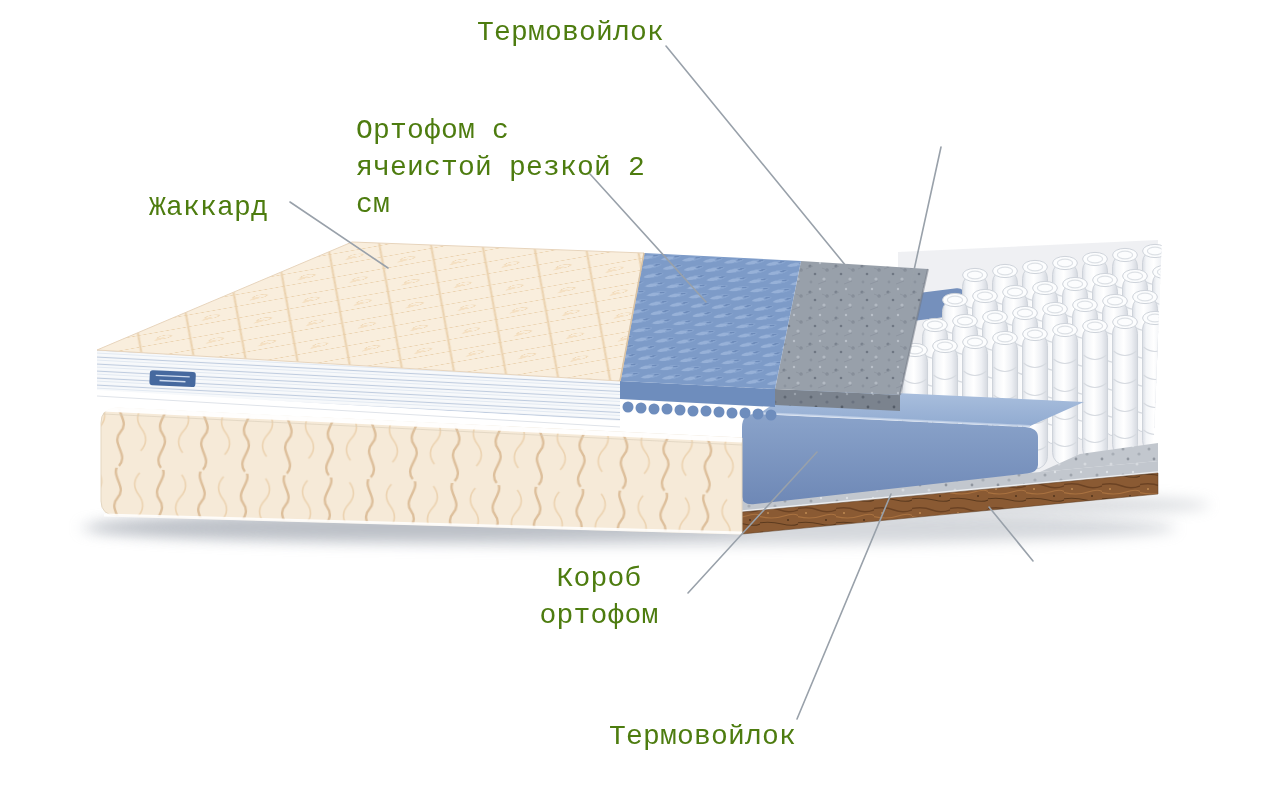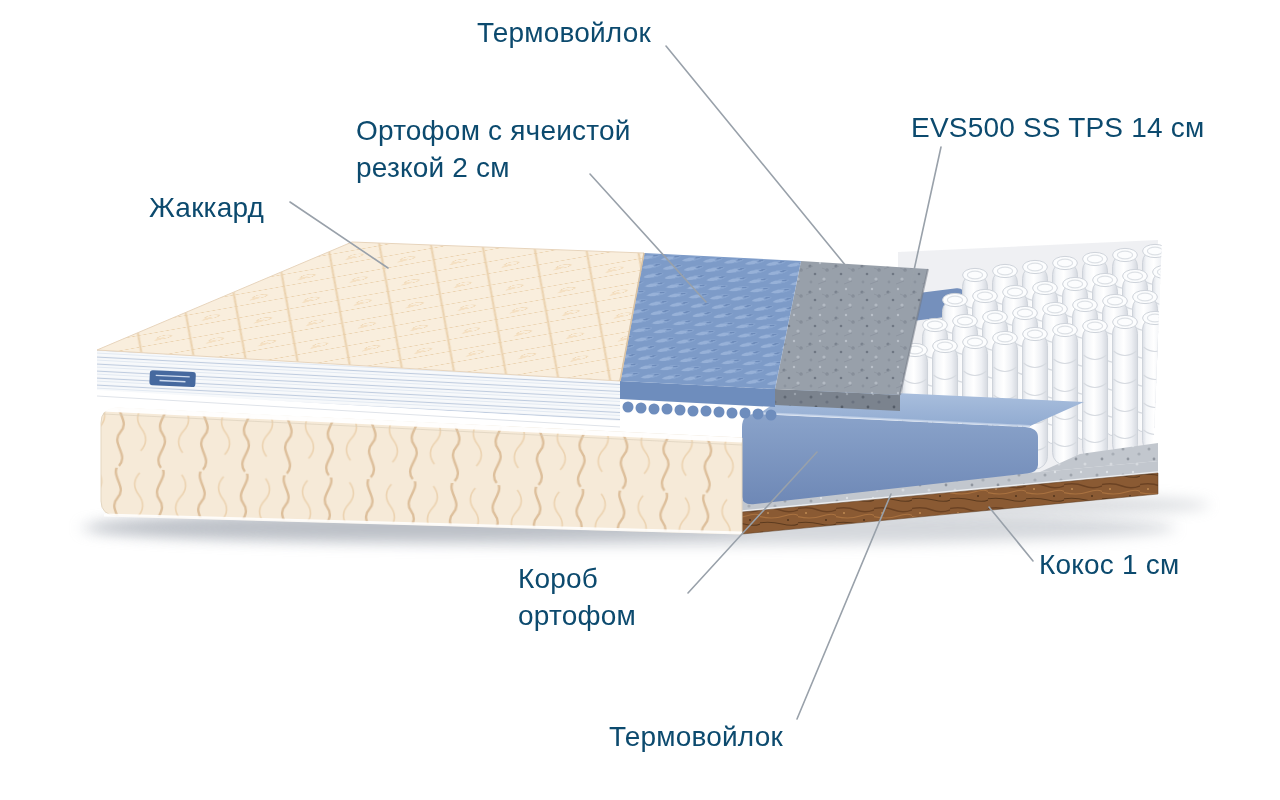--- a/index.html
+++ b/index.html
@@ -1,21 +1,21 @@
 <!DOCTYPE html>
 <html><head>
 <meta charset="utf-8">
 <style>
   html,body{margin:0;padding:0;background:#ffffff;}
   .stage{position:relative;width:1280px;height:800px;background:#ffffff;overflow:hidden;
          font-family:"Liberation Sans",sans-serif;}
   .stage svg{position:absolute;left:0;top:0;}
-  .lbl{position:absolute;color:#0c4a6e;font-size:28px;line-height:1.32;letter-spacing:.2px;
-       font-family:Liberation Sans, sans-serif;white-space:normal;}
-  .lbl.center{text-align:left;}
+  .lbl{position:absolute;color:#4d7c0f;font-size:28px;line-height:1.32;letter-spacing:.2px;
+       font-family:Liberation Mono, monospace;white-space:normal;}
+  .lbl.center{text-align:center;}
 </style>
 </head>
 <body>
 
 <div class="stage">
 
 <svg width="1280" height="800" viewBox="0 0 1280 800">
   <defs>
     <filter id="soft" x="-30%" y="-300%" width="160%" height="700%">
       <feGaussianBlur stdDeviation="7"></feGaussianBlur>
@@ -230,21 +230,19 @@
     <path d="M797,719 L891,494"></path>
   </g>
 </svg>
 
 <div class="lbl" style="left:477px;top:15px">Термовойлок</div>
 
 <div class="lbl" style="left:356px;top:113px;width:300px">Ортофом с ячеистой резкой 2 см</div>
 
 <div class="lbl" style="left:149px;top:190px">Жаккард</div>
 
-<div class="lbl" style="left:911px;top:110px">EVS500 SS TPS 14 см</div>
-
-<div class="lbl" style="left:1039px;top:547px">Кокос 1 см</div>
+
 
 <div class="lbl center" style="left:518px;top:561px;width:162px">Короб ортофом</div>
 
 <div class="lbl" style="left:609px;top:719px">Термовойлок</div>
 
 </div>
 
 </body></html>

